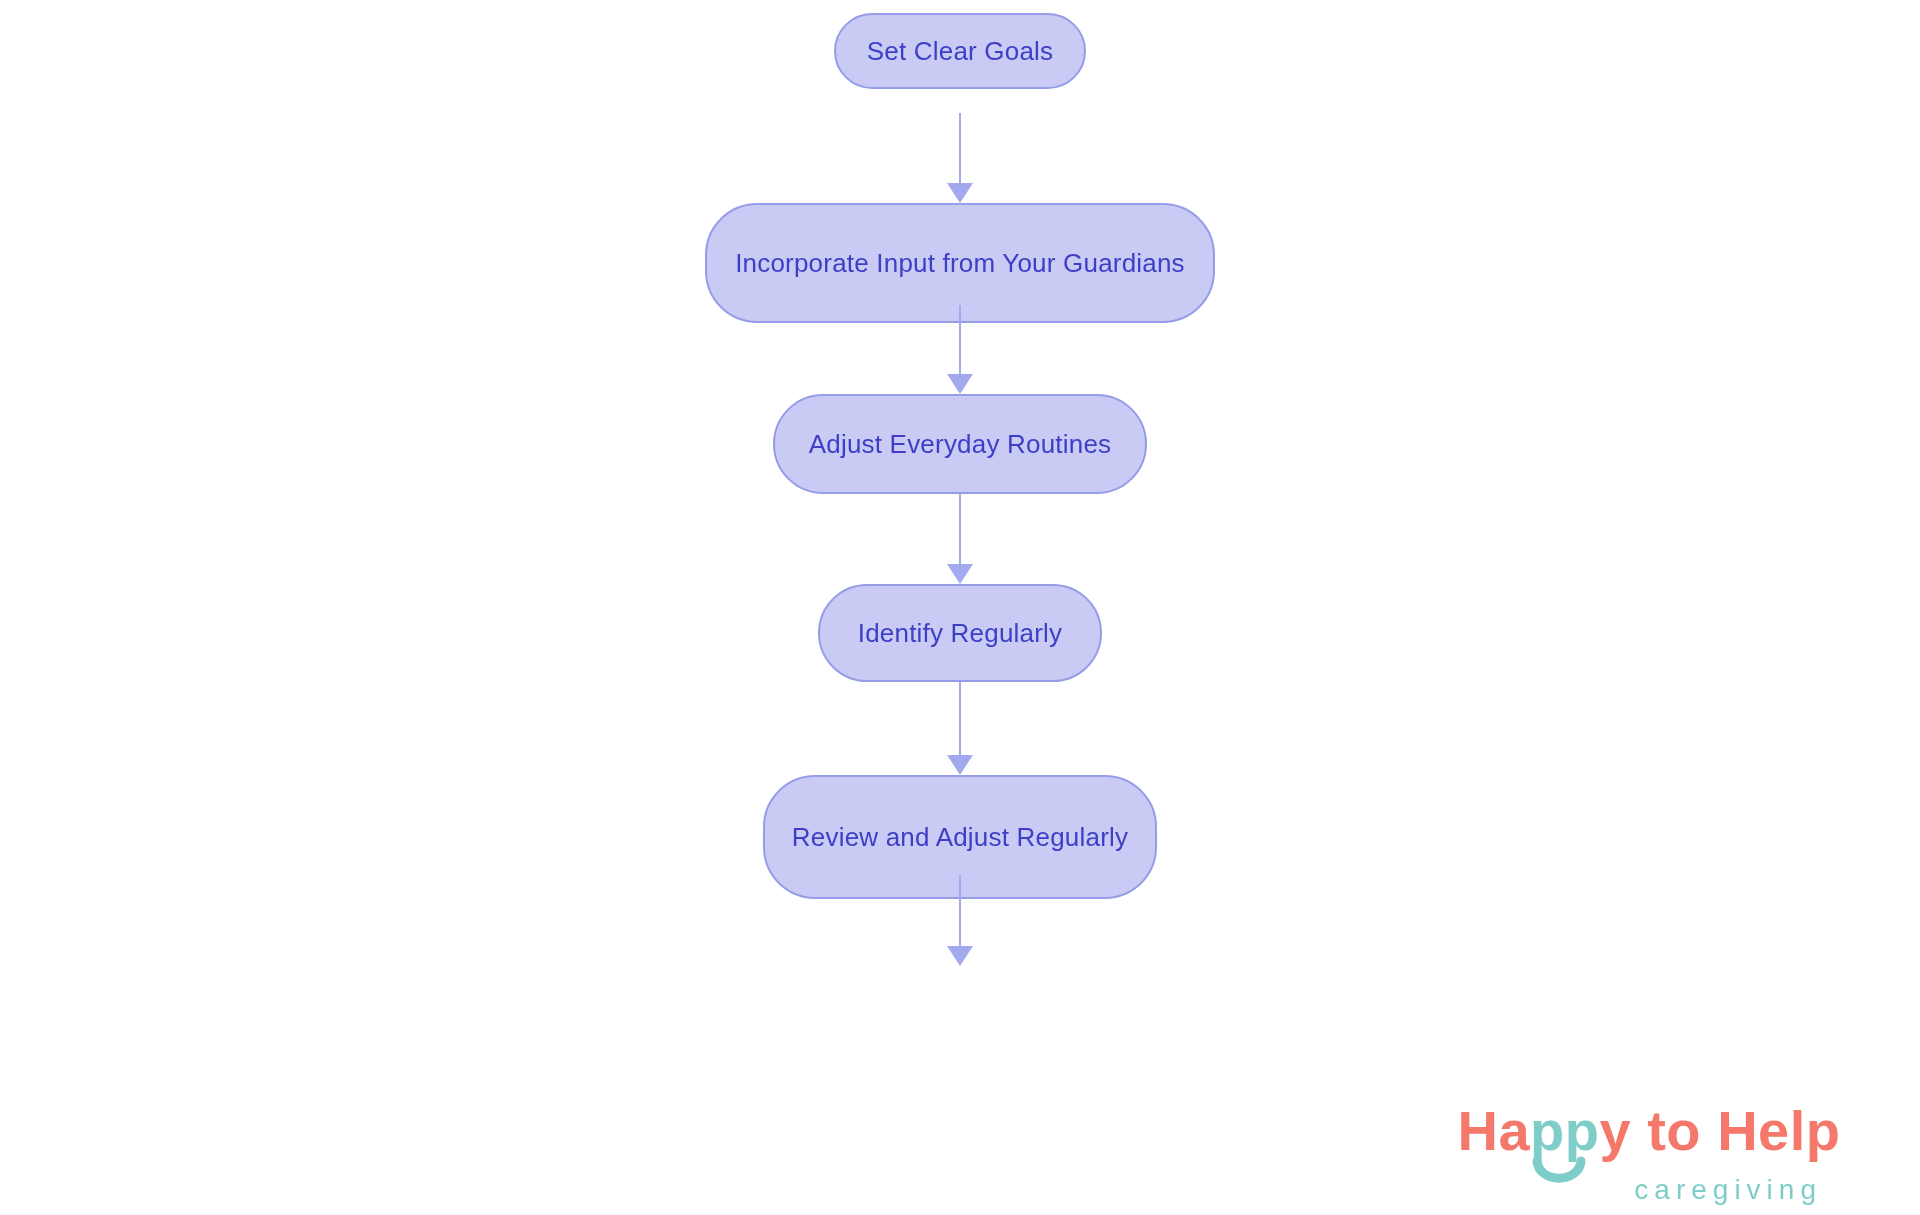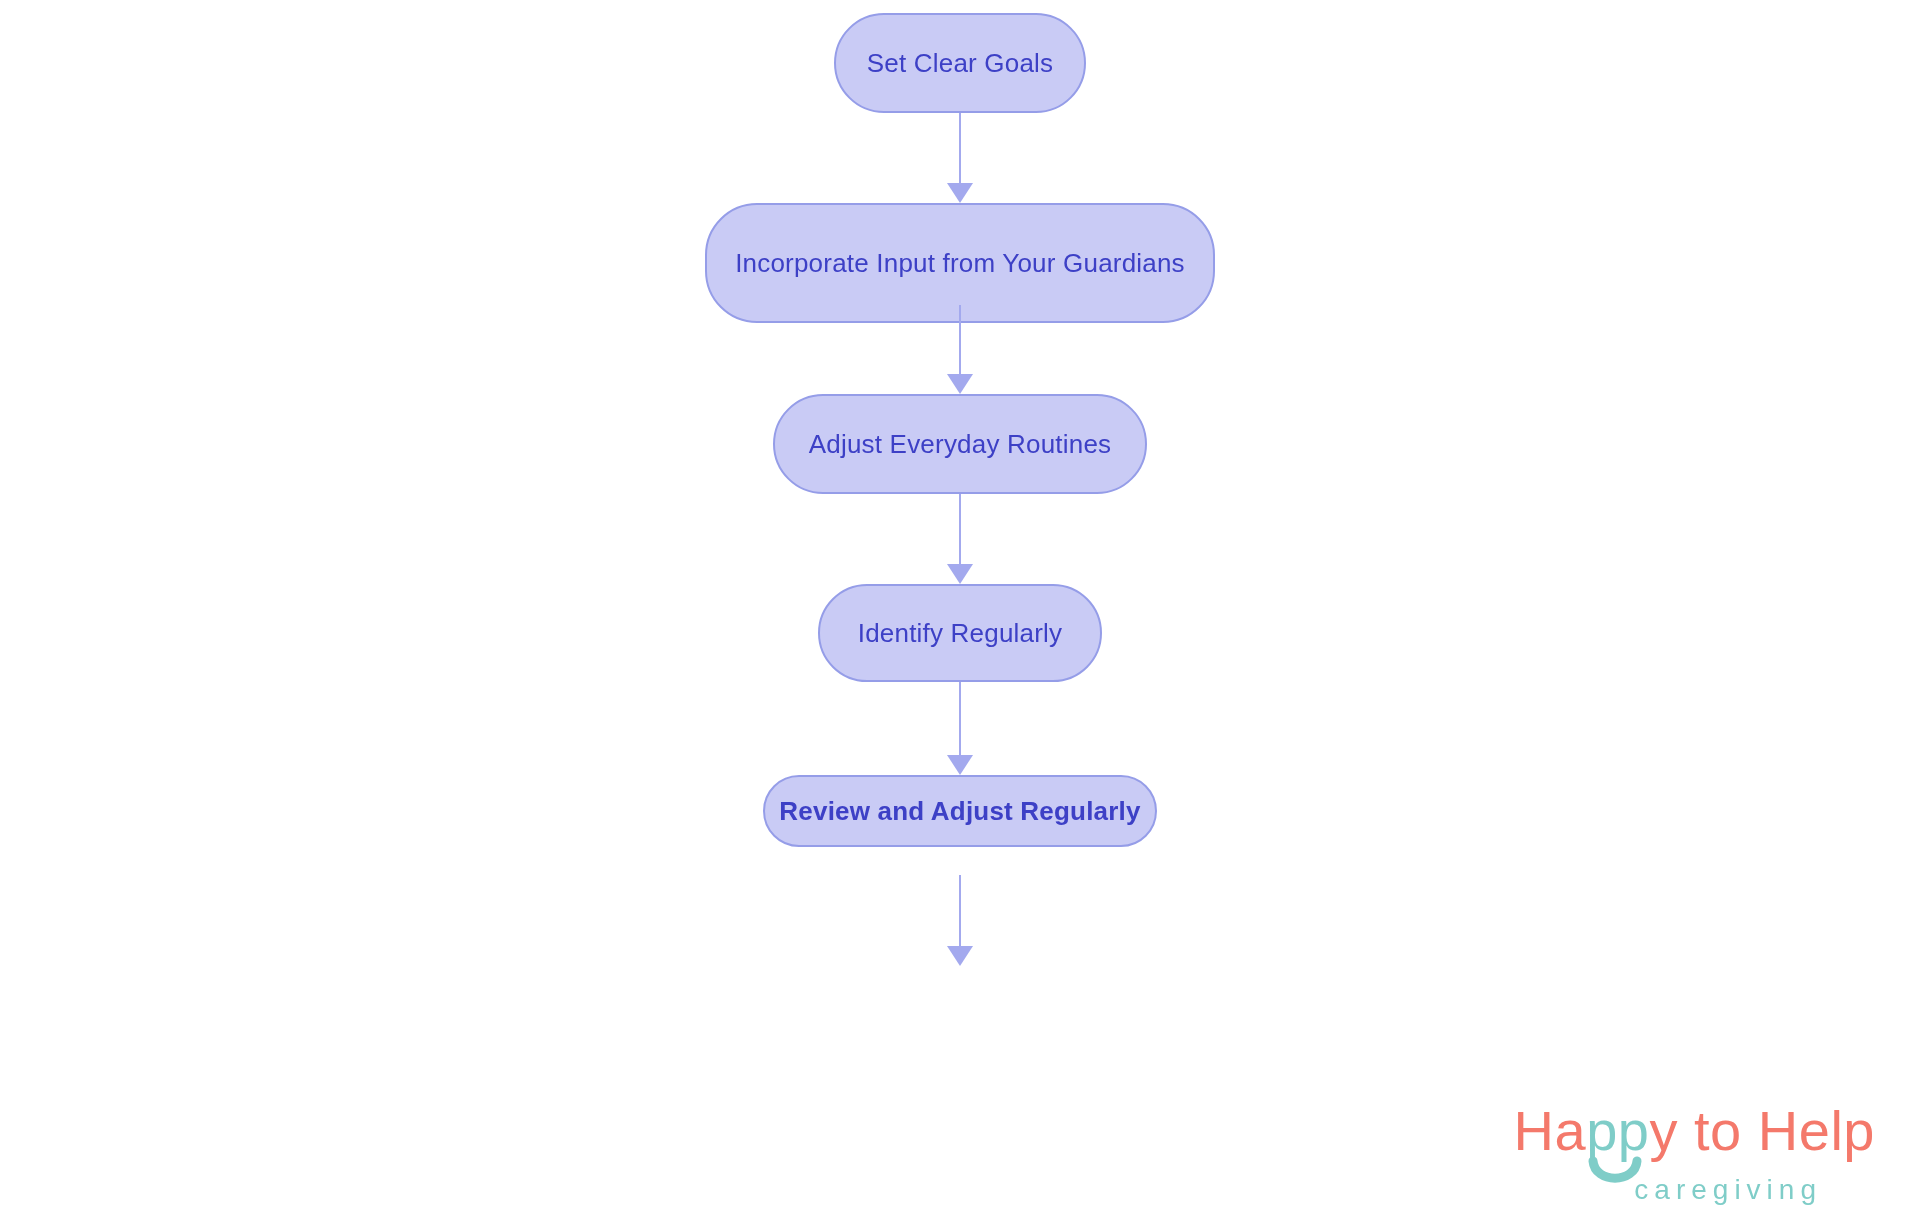--- a/index.html
+++ b/index.html
@@ -25,25 +25,25 @@
     border-radius: 52px;
     color: #3d40c6;
     font-size: 26px;
     font-weight: 400;
     letter-spacing: 0.2px;
     display: flex;
     align-items: center;
     justify-content: center;
     text-align: center;
   }
-  .node-1 { left: 834px; top: 13px;  width: 252px; height: 100px; }
+  .node-1 { left: 834px; top: 13px;  width: 252px; height: 76px; }
   .node-2 { left: 705px; top: 203px; width: 510px; height: 120px; }
   .node-3 { left: 773px; top: 394px; width: 374px; height: 100px; }
   .node-4 { left: 818px; top: 584px; width: 284px; height: 98px;  }
-  .node-5 { left: 763px; top: 775px; width: 394px; height: 72px; font-weight: bold; }
+  .node-5 { left: 763px; top: 775px; width: 394px; height: 124px; }
   .node-6 { left: 903px; top: 966px; width: 114px; height: 98px; border-radius: 50%; }
 
   
   .arrow {
     position: absolute;
     left: 947px;
     width: 26px;
     display: flex;
     flex-direction: column;
     align-items: center;
@@ -70,24 +70,24 @@
   .logo {
     position: absolute;
     left: 1423px;
     top: 1100px;
     width: 452px;
     text-align: right;
   }
   .logo-line1 {
     font-size: 56px;
     line-height: 62px;
-    font-weight: normal;
+    font-weight: bold;
     letter-spacing: 0.5px;
     white-space: nowrap;
-    text-align: right;
+    text-align: center;
   }
   .seg-coral { color: #f4796b; }
   .seg-teal  { color: #7fcdc8; }
   .pp-wrap {
     position: relative;
     display: inline-block;
   }
   .pp-wrap svg {
     position: absolute;
     left: 1px;

